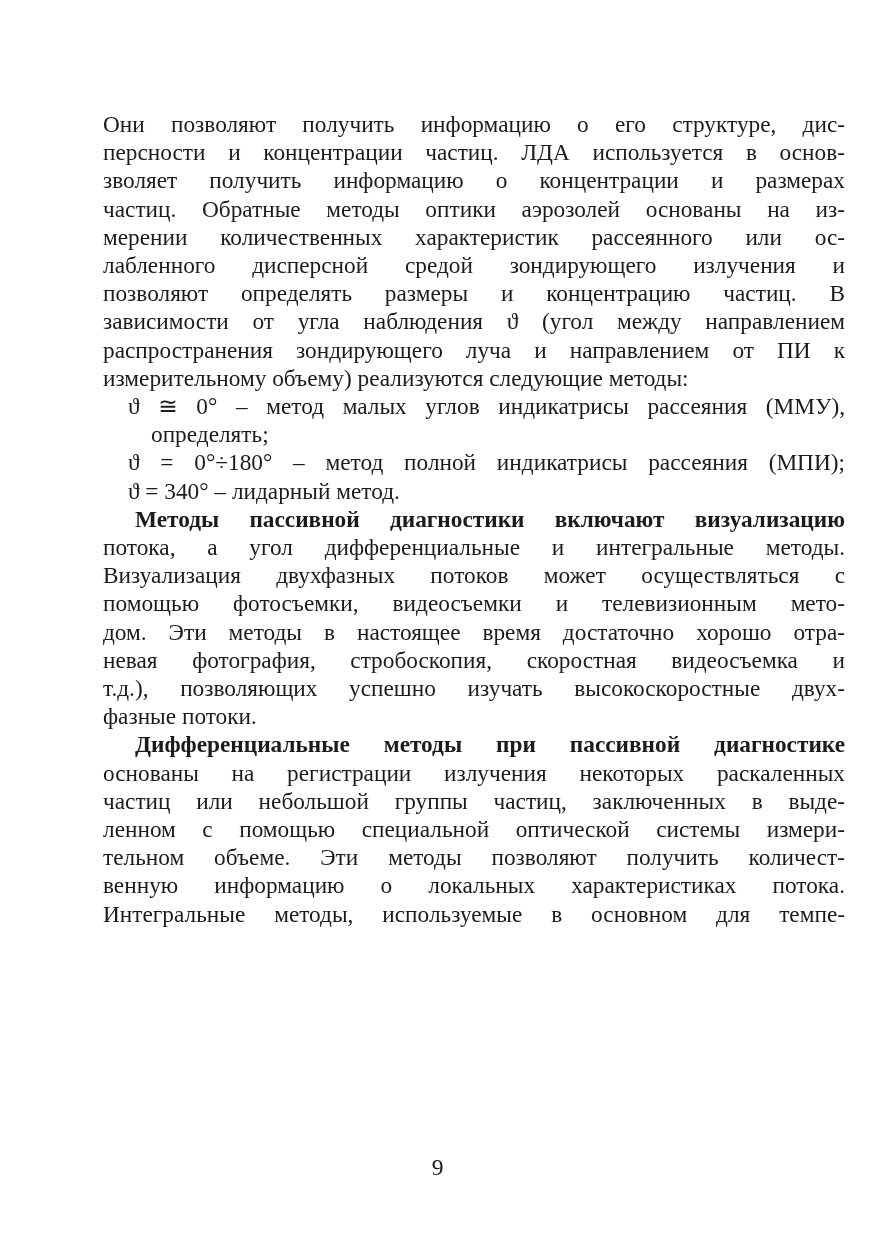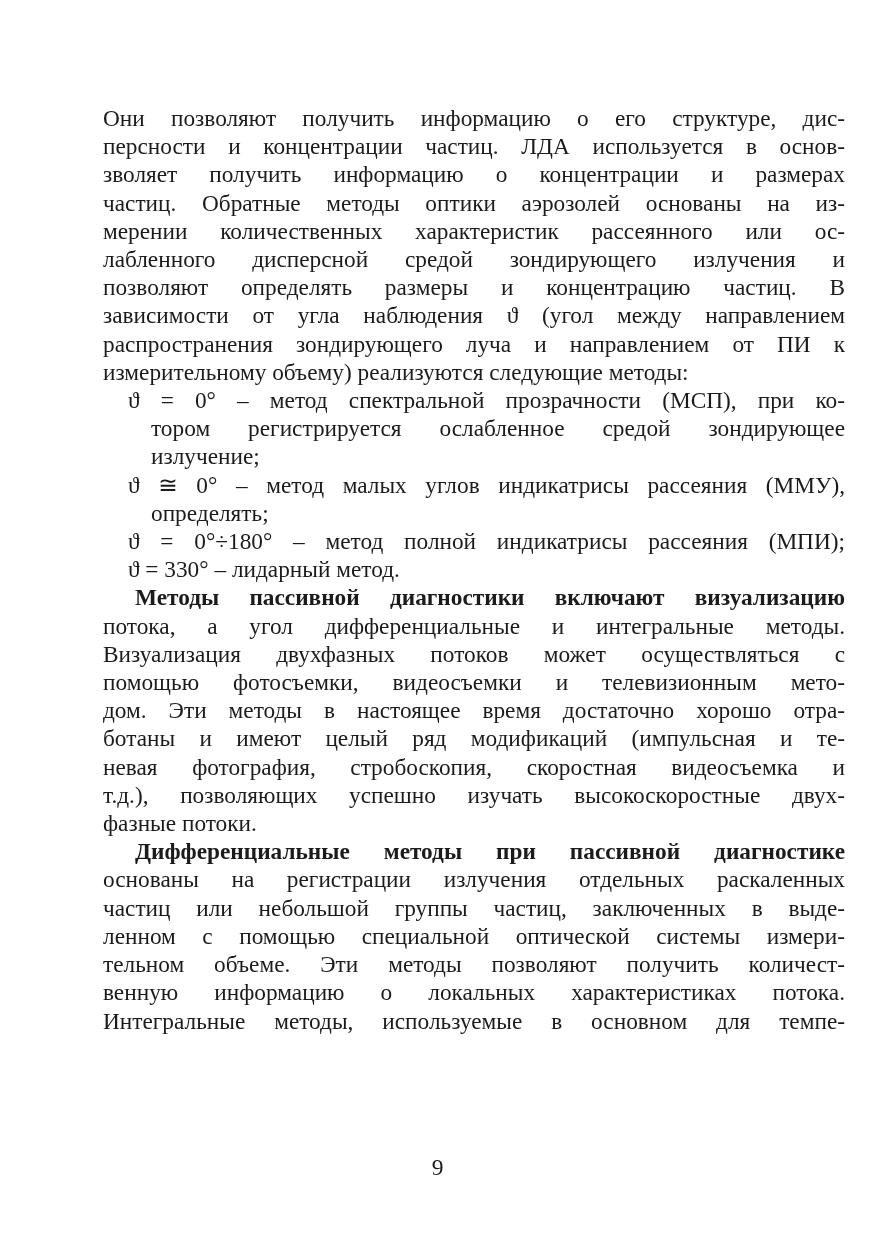--- a/index.html
+++ b/index.html
@@ -12,21 +12,21 @@
     width: 875px;
     height: 1241px;
     background: #ffffff;
     overflow: hidden;
     font-family: "Liberation Serif", "DejaVu Serif", serif;
     color: #1b1b1b;
   }
   .text-block {
     position: absolute;
     left: 103px;
-    top: 104px;
+    top: 110px;
     width: 742px;
     font-size: 23.3px;
     line-height: 28.2px;
   }
   .block { margin: 0; padding: 0; }
   .line {
     text-align: justify;
     text-align-last: left;
     white-space: normal;
   }
@@ -60,48 +60,42 @@
         <div class="line j">зволяет получить информацию о концентрации и размерах</div>
         <div class="line j">частиц. Обратные методы оптики аэрозолей основаны на из-</div>
         <div class="line j">мерении количественных характеристик рассеянного или ос-</div>
         <div class="line j">лабленного дисперсной средой зондирующего излучения и</div>
         <div class="line j">позволяют определять размеры и концентрацию частиц. В</div>
         <div class="line j">зависимости от угла наблюдения ϑ (угол между направлением</div>
         <div class="line j">распространения зондирующего луча и направлением от ПИ к</div>
         <div class="line">измерительному объему) реализуются следующие методы:</div>
       </div>
       <div class="block list-item">
-        <div class="line j hang">ϑ = 0° – метод спектральной прозрачности (МСП), при ко-</div>
-        <div class="line j">тором регистрируется ослабленное средой зондирующее</div>
-        <div class="line">излучение;</div>
-      </div>
-      <div class="block list-item">
         <div class="line j hang">ϑ ≅ 0° – метод малых углов индикатрисы рассеяния (ММУ),</div>
         <div class="line">определять;</div>
       </div>
       <div class="block list-item">
         <div class="line j hang">ϑ = 0°÷180° – метод полной индикатрисы рассеяния (МПИ);</div>
       </div>
       <div class="block list-item">
-        <div class="line hang">ϑ = 330° – лидарный метод.</div>
+        <div class="line hang">ϑ = 340° – лидарный метод.</div>
       </div>
       <div class="block paragraph">
         <div class="line j first-indent">Методы пассивной диагностики включают визуализацию</div>
         <div class="line j">потока, а угол дифференциальные и интегральные методы.</div>
         <div class="line j">Визуализация двухфазных потоков может осуществляться с</div>
         <div class="line j">помощью фотосъемки, видеосъемки и телевизионным мето-</div>
         <div class="line j">дом. Эти методы в настоящее время достаточно хорошо отра-</div>
-        <div class="line j">ботаны и имеют целый ряд модификаций (импульсная и те-</div>
         <div class="line j">невая фотография, стробоскопия, скоростная видеосъемка и</div>
         <div class="line j">т.д.), позволяющих успешно изучать высокоскоростные двух-</div>
         <div class="line">фазные потоки.</div>
       </div>
       <div class="block paragraph">
         <div class="line j first-indent">Дифференциальные методы при пассивной диагностике</div>
-        <div class="line j">основаны на регистрации излучения отдельных раскаленных</div>
+        <div class="line j">основаны на регистрации излучения некоторых раскаленных</div>
         <div class="line j">частиц или небольшой группы частиц, заключенных в выде-</div>
         <div class="line j">ленном с помощью специальной оптической системы измери-</div>
         <div class="line j">тельном объеме. Эти методы позволяют получить количест-</div>
         <div class="line j">венную информацию о локальных характеристиках потока.</div>
         <div class="line j">Интегральные методы, используемые в основном для темпе-</div>
       </div>
     </div>
   <div class="page-number">9</div>
 </div>
 

